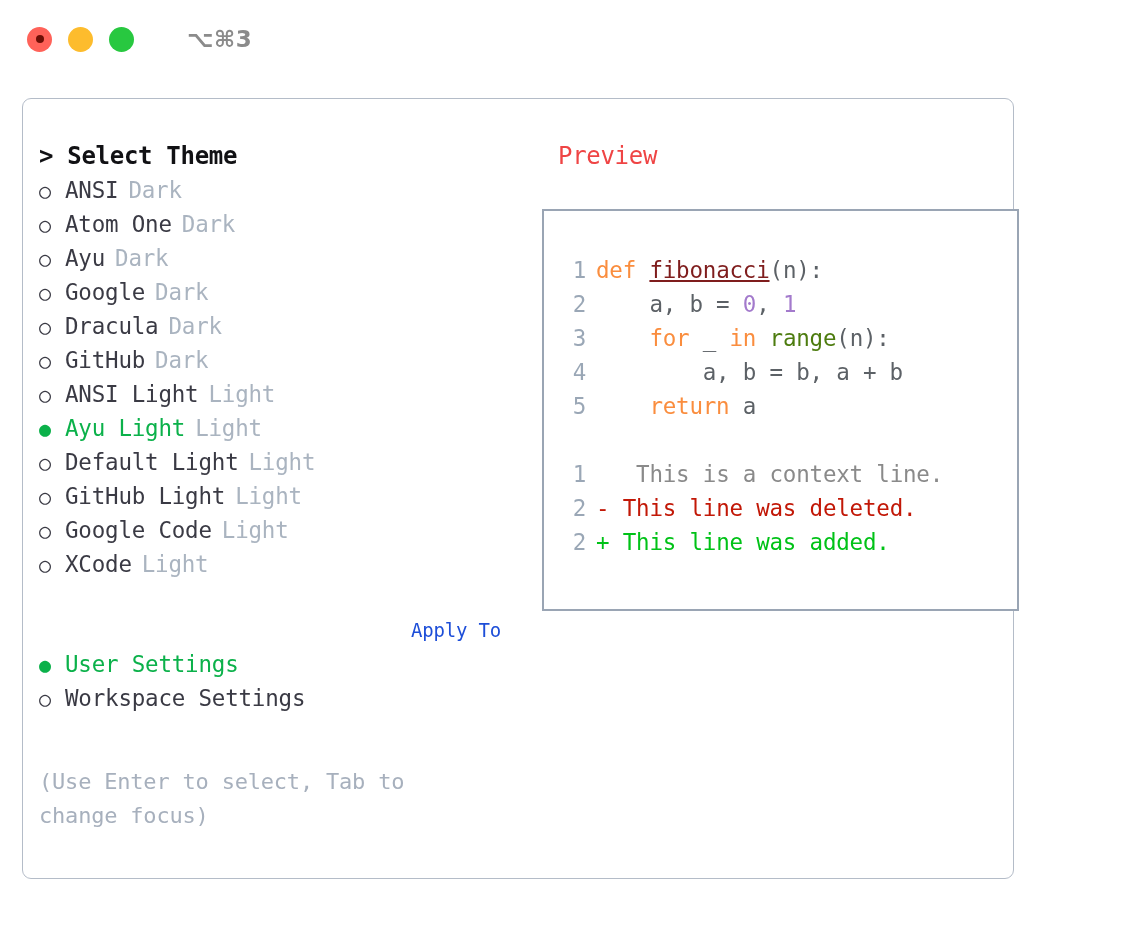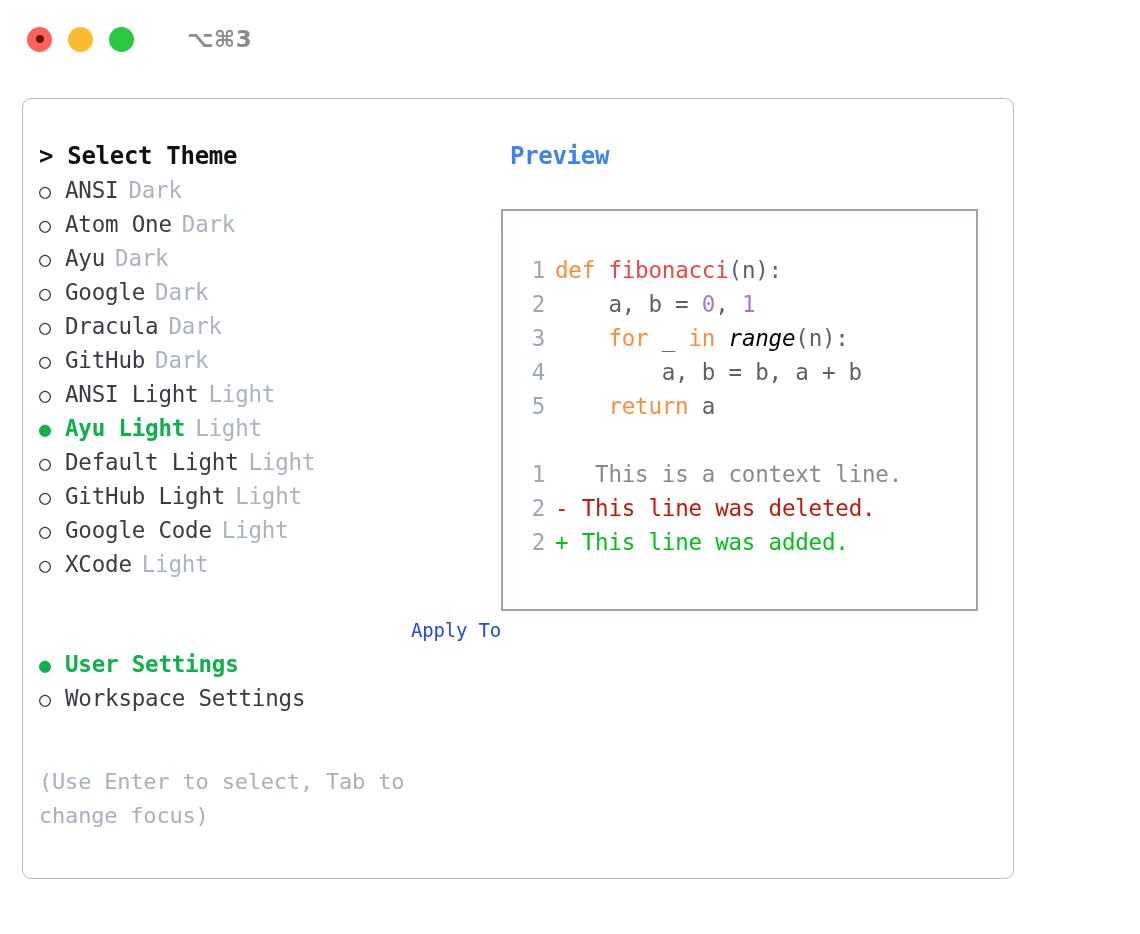--- a/index.html
+++ b/index.html
@@ -52,21 +52,21 @@
     border: 1px solid #b4bcc8;
     border-radius: 9px;
     background: #ffffff;
   }
   .panel-inner {
     position: absolute; inset: 0;
     padding: 40px 0 0 16px;
   }
 
   
-  .columns { display: flex; }
+  .columns { display: flex; gap: 41px; }
   .col-left  { width: 462px; flex: none; }
   .col-right { flex: 1; padding-top: 0; }
 
   
   .section-header {
     font-size: 24px; font-weight: 700;
     color: #111114;
     letter-spacing: -0.3px;
     height: 34px; line-height: 34px;
     white-space: pre;
@@ -78,21 +78,21 @@
     white-space: pre;
   }
   .marker {
     display: inline-block;
     width: 26px; flex: none;
     color: #3a3a44;
     font-size: 20px;
   }
   .opt-row.selected .marker { color: #0bb14a; }
   .opt-label { color: #3a3a44; letter-spacing: -0.2px; }
-  .opt-row.selected .opt-label { color: #0bb14a; font-weight: bold; }
+  .opt-row.selected .opt-label { color: #0bb14a; }
   .opt-suffix { color: #aab4c0; margin-left: 10px; letter-spacing: -0.2px; }
 
   .group-gap { height: 32px; }
   .group-title {
     height: 34px; line-height: 34px;
     font-size: 19px;
     color: #1d4ed8;
     padding-left: 26px;
     white-space: pre;
     letter-spacing: -0.2px;
@@ -103,25 +103,25 @@
     margin-top: 50px;
     font-size: 22px;
     color: #a7b0bd;
     line-height: 34px;
     width: 400px;
     letter-spacing: -0.2px;
   }
 
   
   .preview-header {
-    font-size: 24px; font-weight: 700;
-    color: #3b82f6;
+    font-size: 24px; font-weight: 400;
+    color: #ef4444;
     height: 34px; line-height: 34px;
     letter-spacing: -0.3px;
-    margin-left: 9px;
+    margin-left: 16px;
   }
   .preview-box {
     margin-top: 36px;
     width: 477px; height: 402px;
     border: 2px solid #9aa5b4;
     background: #ffffff;
     padding: 42px 0 0 14px;
   }
   .code-line {
     display: flex;
@@ -133,23 +133,23 @@
   .lineno {
     width: 28px; flex: none;
     text-align: right;
     color: #9aa7b6;
     margin-right: 10px;
   }
   .code-text { color: #5c6166; }
   .blank-line { height: 34px; }
 
   .tok-kw   { color: #fa8d3e; text-align: right; }
-  .tok-fn   { color: #ef4444; }
+  .tok-fn   { color: #7f1d1d; text-decoration: underline; }
   .tok-num  { color: #a37acc; }
-  .tok-bi   { color: #000000; font-style: italic; }
+  .tok-bi   { color: #4d7c0f; }
   .tok-pun  { color: #5c6166; }
   .tok-var  { color: #5c6166; }
 
   .diff-ctx { color: #8a8a8a; }
   .diff-del { color: #c21807; }
   .diff-add { color: #00c217; }
 </style>
 </head>
 <body>
 

